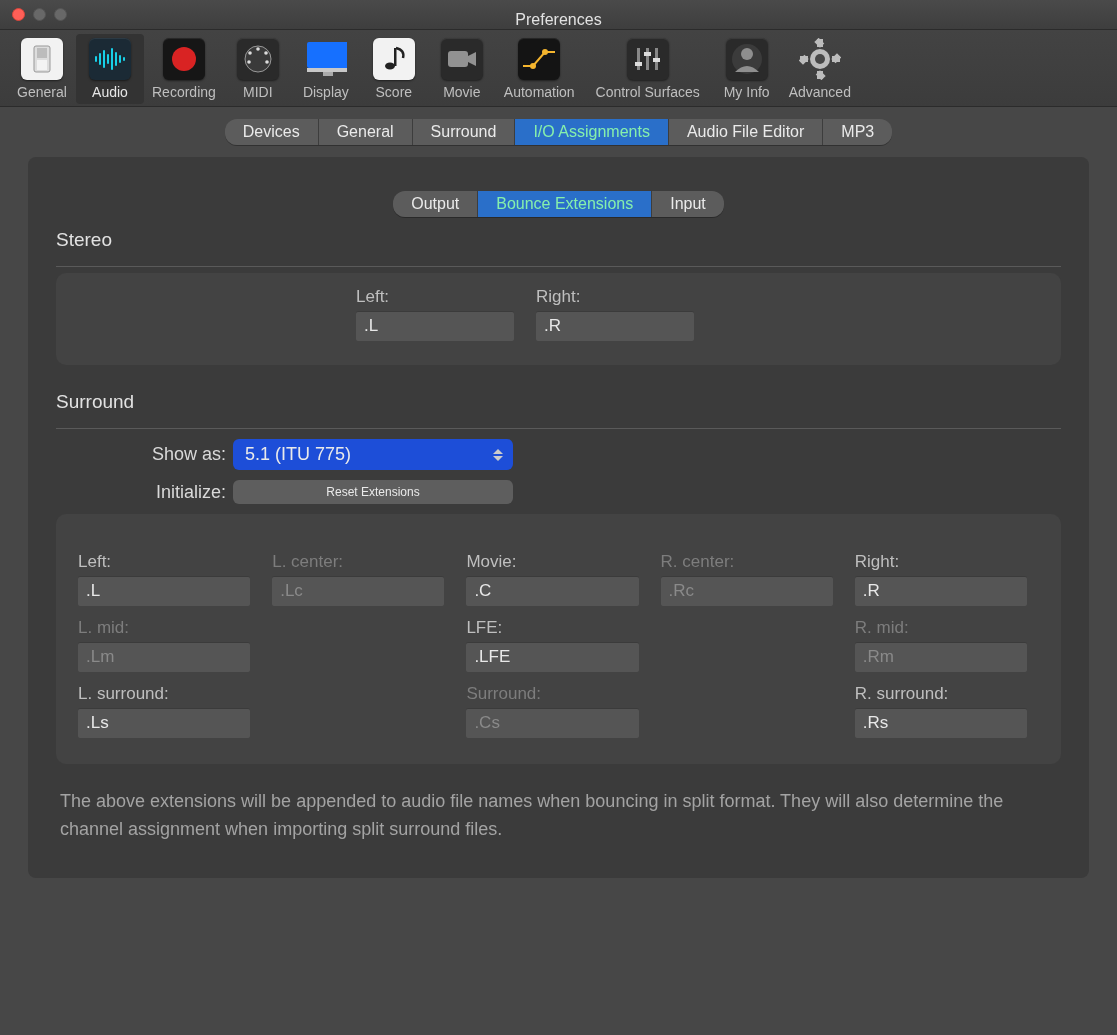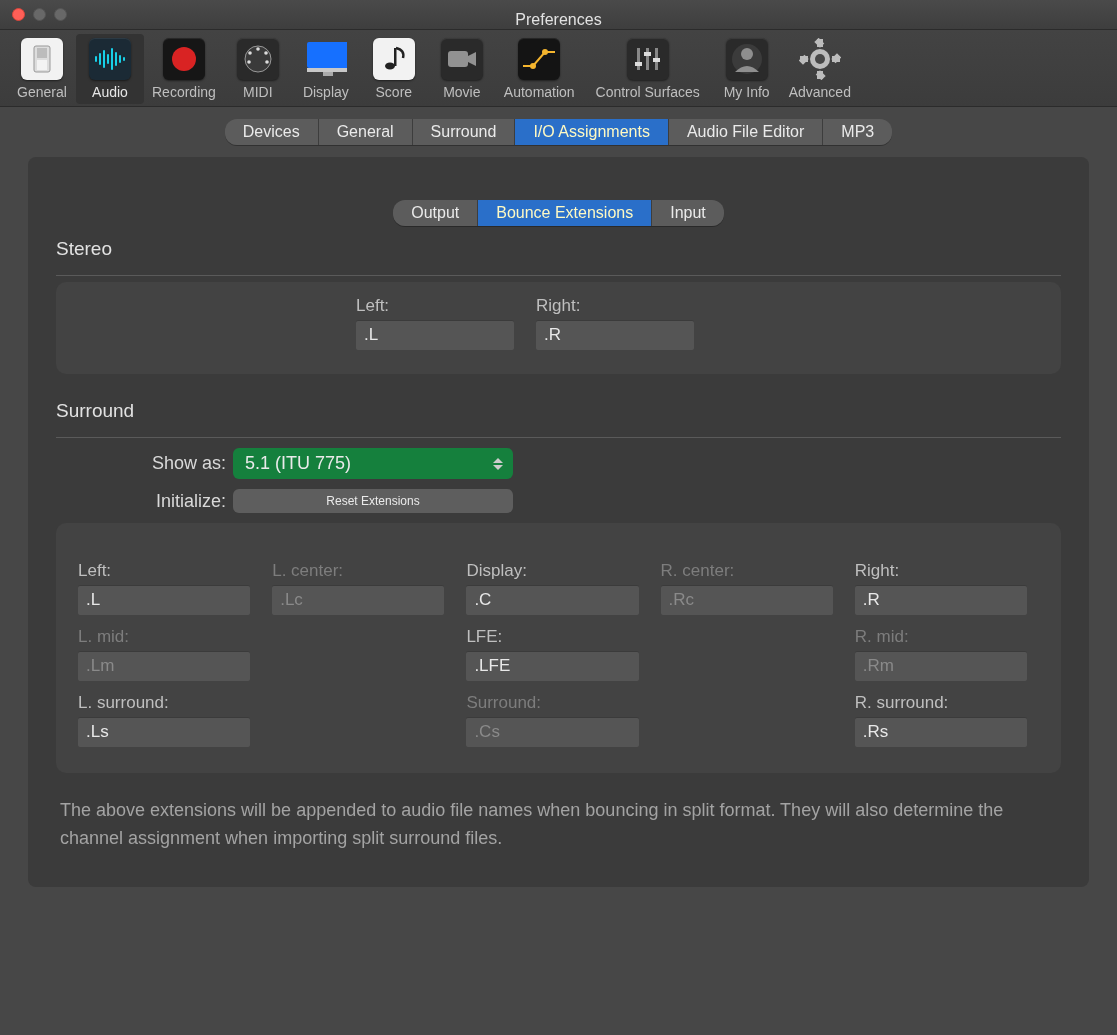--- a/index.html
+++ b/index.html
@@ -76,21 +76,21 @@
   .seg button {
     background: #5c5c5c;
     border: none;
     color: #eaeaea;
     font-size: 16px;
     padding: 4px 18px;
     border-right: 1px solid #3d3d3d;
     cursor: default;
   }
   .seg button:last-child { border-right: none; }
-  .seg button.active { background: #2a6fc9; color: #fef9c3; }
+  .seg button.active { background: #2a6fc9; color: #86efac; }
 
   .content-wrap {
     background: #3b3b3b;
     margin: 0 28px 28px 28px;
     border-radius: 8px;
     padding: 18px 0 34px 0;
   }
 
   h3.section {
     font-weight: normal; font-size: 19px; color: #e2e2e2;
@@ -121,21 +121,21 @@
   }
   .finput.dim { color: #8a8a8a; }
 
   .stereo-row { display: flex; gap: 22px; padding: 0 22px 0 300px; }
   .stereo-row .fcell { width: 158px; }
 
   .form-row { display: flex; align-items: center; gap: 7px; margin: 10px 28px; }
   .form-row .rlabel { width: 170px; text-align: right; color: #d9d9d9; font-size: 18px; }
 
   .select {
-    background: #15803d; border-radius: 6px; padding: 5px 34px 5px 12px;
+    background: #1d4ed8; border-radius: 6px; padding: 5px 34px 5px 12px;
     position: relative; width: 280px; font-size: 18px; color: #eaeaea;
   }
   .select .chevs {
     position: absolute; right: 10px; top: 50%; transform: translateY(-50%);
     display: flex; flex-direction: column; gap: 0px;
   }
   .chev-up, .chev-down { width:0; height:0; border-left: 5px solid transparent; border-right: 5px solid transparent; }
   .chev-up { border-bottom: 5px solid #ccc; margin-bottom:2px;}
   .chev-down { border-top: 5px solid #ccc; }
 
@@ -319,21 +319,21 @@
     <button>General</button>
     <button>Surround</button>
     <button class="active">I/O Assignments</button>
     <button>Audio File Editor</button>
     <button>MP3</button>
   </div>
 </div>
 
 <div class="content-wrap">
 
-  <div class="segbar" style="margin-top:25px">
+  <div class="segbar" style="margin-top:16px">
     <div class="seg">
       <button>Output</button>
       <button class="active">Bounce Extensions</button>
       <button>Input</button>
     </div>
   </div>
 
   <h3 class="section first">Stereo</h3>
   <div class="stereo-panel">
     <div class="stereo-row">
@@ -371,21 +371,21 @@
 
       <div class="fcell">
           <div class="flabel">Left:</div>
           <input class="finput" value=".L" style="">
         </div>
       <div class="fcell">
           <div class="flabel dim">L. center:</div>
           <input class="finput dim" value=".Lc" style="">
         </div>
       <div class="fcell">
-          <div class="flabel">Display:</div>
+          <div class="flabel">Movie:</div>
           <input class="finput" value=".C" style="">
         </div>
       <div class="fcell">
           <div class="flabel dim">R. center:</div>
           <input class="finput dim" value=".Rc" style="">
         </div>
       <div class="fcell">
           <div class="flabel">Right:</div>
           <input class="finput" value=".R" style="">
         </div>

